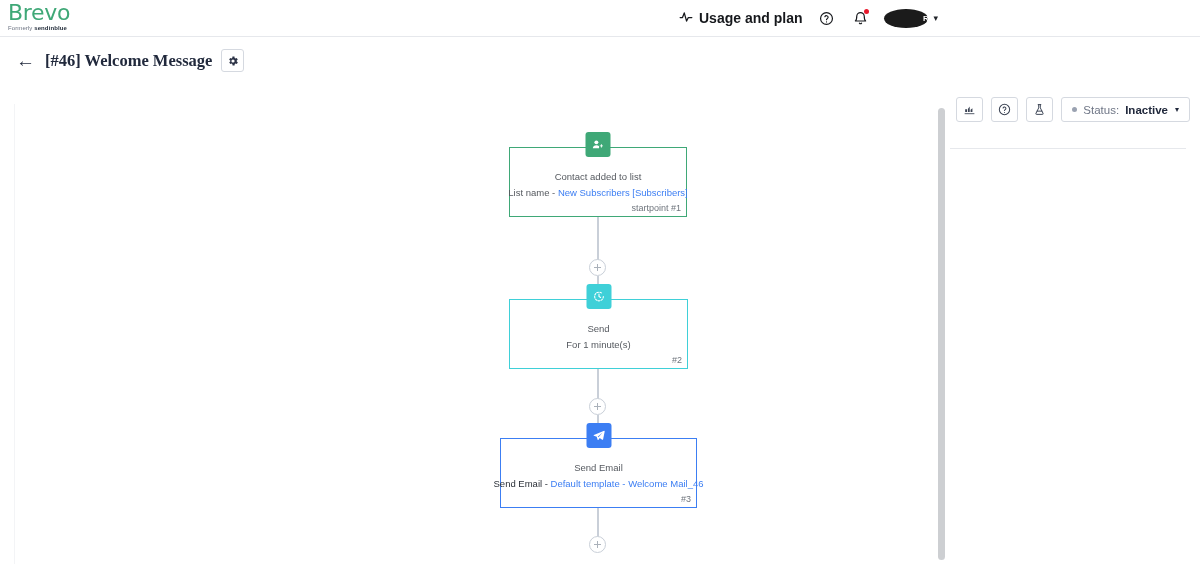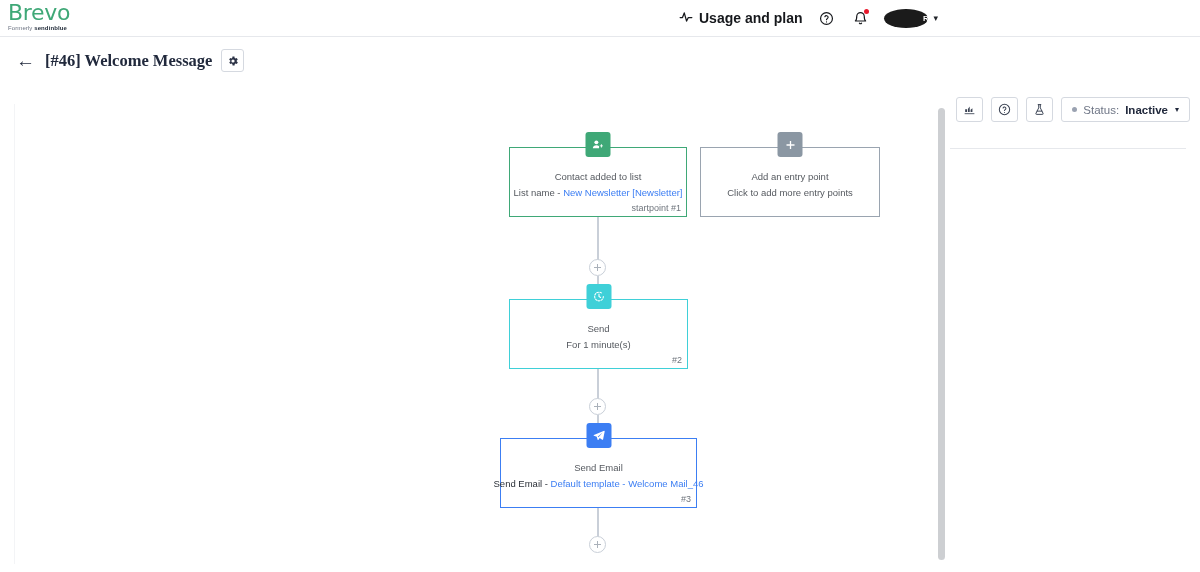--- a/index.html
+++ b/index.html
@@ -406,36 +406,25 @@
   <div class="node green" style="left:509px; top:43px; width:178px; height:70px;">
     <div class="node-badge badge-green">
       <svg width="13" height="13" viewBox="0 0 24 24" fill="#ffffff">
           <circle cx="9" cy="8" r="3.6"></circle>
           <path d="M2.5 19c0-3.6 2.9-5.6 6.5-5.6 2 0 3.8.6 5 1.7V19z"></path>
           <path d="M17.4 11.6h1.7v2.1h2.1v1.7h-2.1v2.1h-1.7v-2.1h-2.1v-1.7h2.1z"></path>
         </svg>
     </div>
     <div class="node-body">
       <div class="node-title">Contact added to list</div>
-      <div class="node-sub"><span>List name - </span><span class="lnk">New Newsletter [Newsletter]</span></div>
+      <div class="node-sub"><span>List name - </span><span class="lnk">New Subscribers [Subscribers]</span></div>
       <div class="node-num">startpoint #1</div>
     </div>
   </div>
 
-  <div class="node gray" style="left:700px; top:43px; width:180px; height:70px;">
-    <div class="node-badge badge-gray">
-      <svg width="12" height="12" viewBox="0 0 24 24" fill="#ffffff">
-          <path d="M10.7 4h2.6v6.7H20v2.6h-6.7V20h-2.6v-6.7H4v-2.6h6.7z"></path>
-        </svg>
-    </div>
-    <div class="node-body">
-      <div class="node-title">Add an entry point</div>
-      <div class="node-sub">Click to add more entry points</div>
-    </div>
-  </div>
 
   <div class="connector" style="left:597px; top:113px; height:50px;"></div>
   <div class="plus-circle" style="left:589px; top:155px;"></div>
   <div class="connector" style="left:597px; top:172px; height:24px;"></div>
 
   <div class="node teal" style="left:509px; top:195px; width:179px; height:70px;">
     <div class="node-badge badge-teal">
       <svg width="13" height="13" viewBox="0 0 24 24" fill="none" stroke="#ffffff" stroke-width="2" stroke-linecap="round">
           <path d="M20 12a8 8 0 1 1-2.4-5.7" stroke-dasharray="3 2.4"></path>
           <path d="M12 7.6V12l3 1.8"></path>

